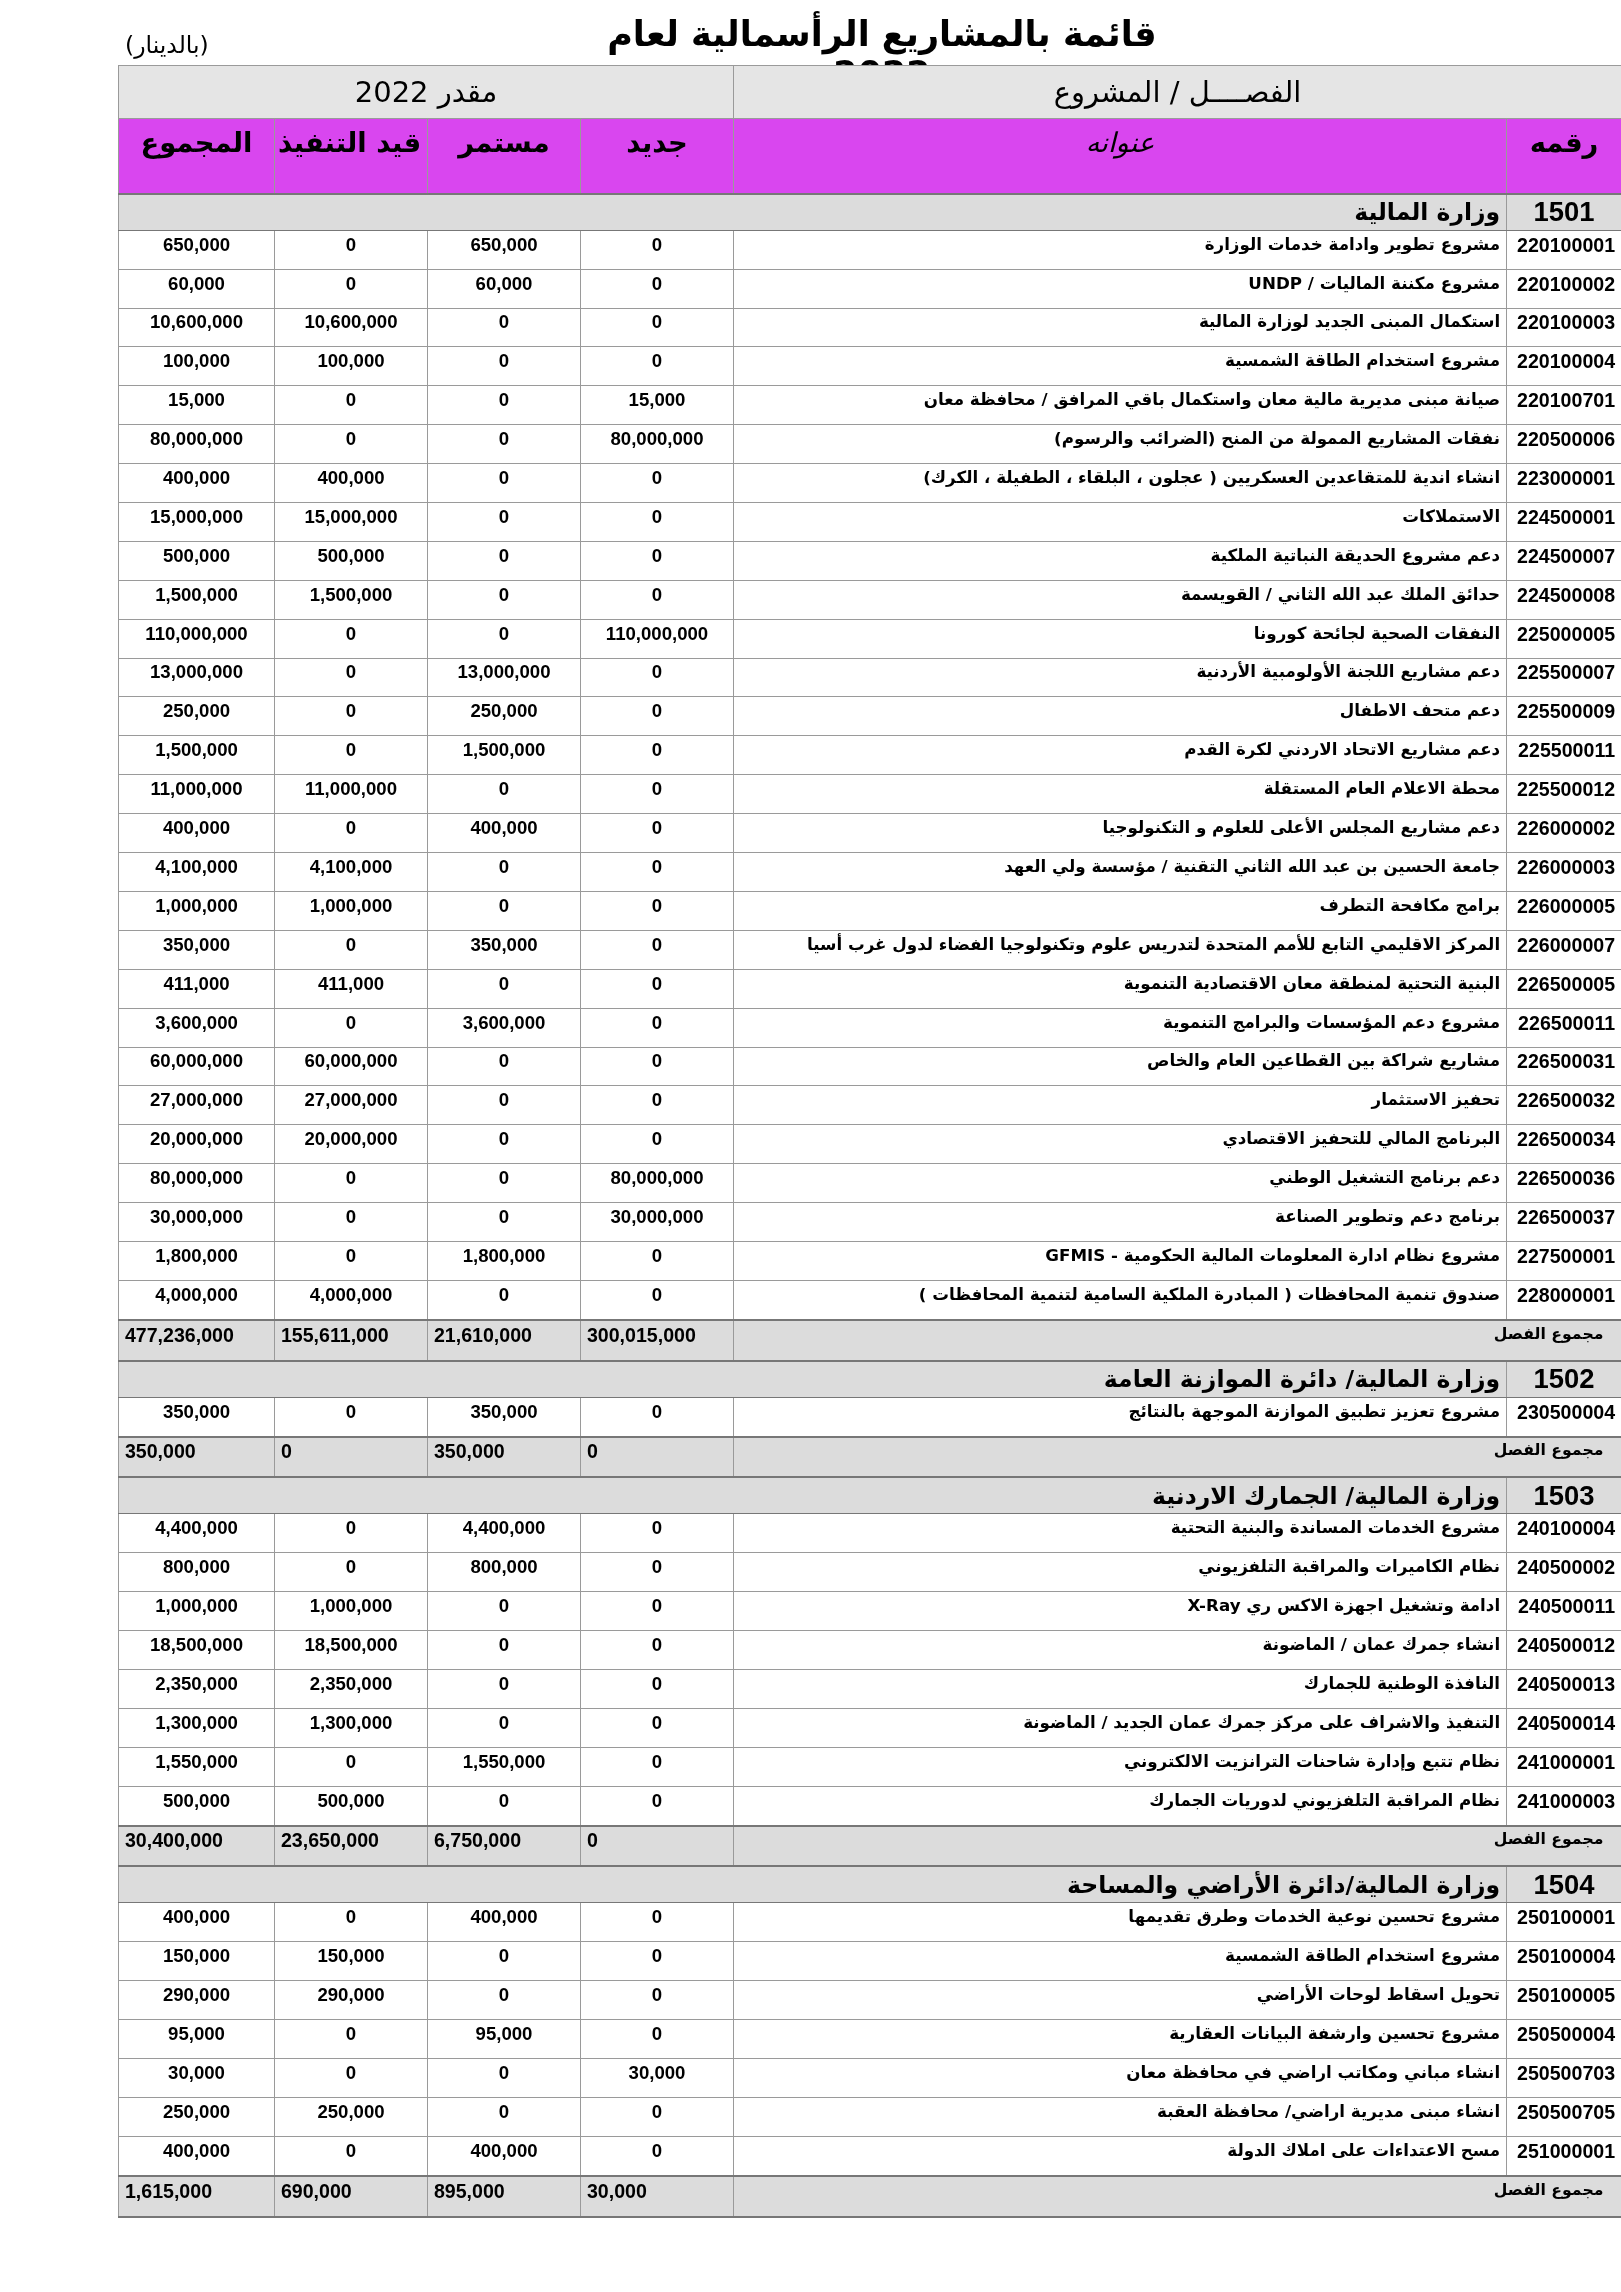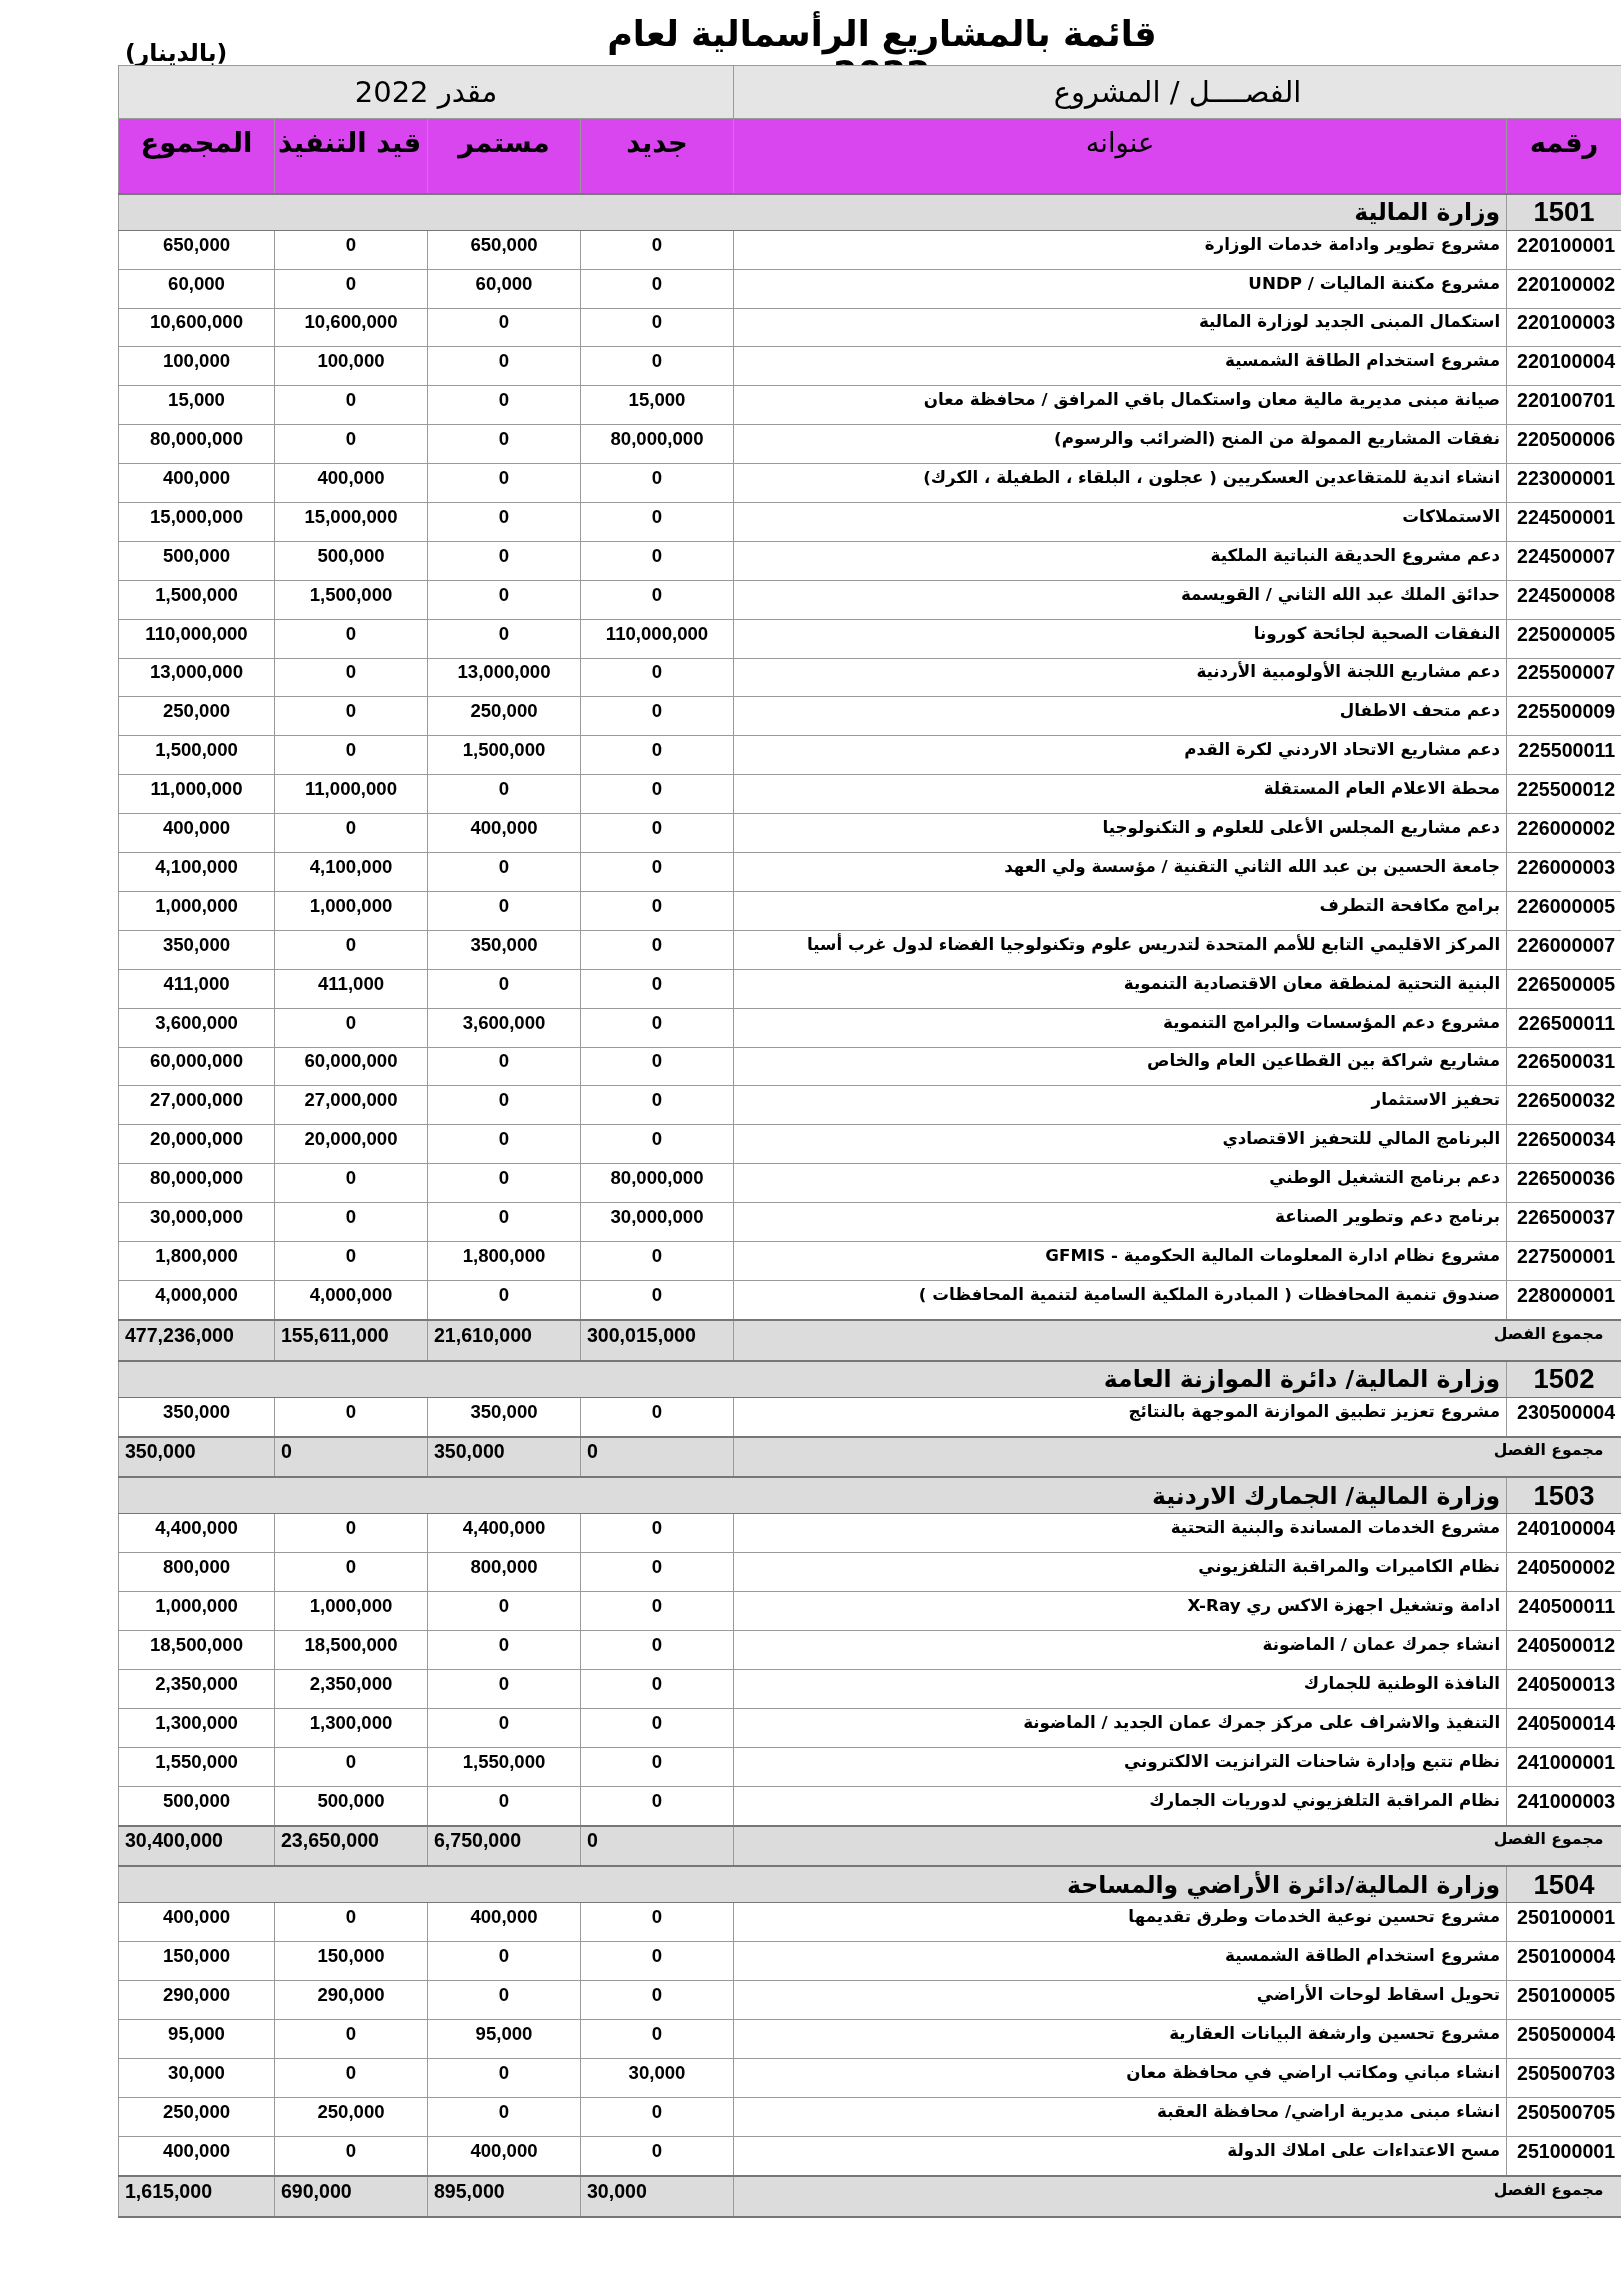--- a/index.html
+++ b/index.html
@@ -1,25 +1,25 @@
 <!DOCTYPE html>
 <html><head>
 <meta charset="utf-8">
 <style>
   html, body { margin:0; padding:0; background:#ffffff; }
   body { width:1621px; height:2293px; position:relative; font-family:"Liberation Sans", sans-serif; color:#000; }
   .title { position:absolute; top:13.7px; left:588px; width:588px; text-align:center; font-size:35px; font-weight:bold; direction:rtl; font-family:"DejaVu Sans", sans-serif; }
-  .unit { position:absolute; top:39px; left:125px; font-size:23.5px; font-weight:bold; direction:rtl; font-family:"DejaVu Sans", sans-serif; }
+  .unit { position:absolute; top:31px; left:125px; font-size:23.5px; font-weight:normal; direction:rtl; font-family:"DejaVu Sans", sans-serif; }
   table { position:absolute; top:65px; left:118px; width:1503px; border-collapse:collapse; table-layout:fixed; direction:rtl; }
   td, th { border:1px solid #9a9a9a; padding:0 5.9px; white-space:nowrap; overflow:hidden; }
   col.c-num { width:115px; } col.c-title { width:773px; }
   col.c-new, col.c-cont, col.c-exec { width:153px; } col.c-total { width:156px; }
   .h1 th { background:#e5e5e5; height:52px; font-size:29px; font-weight:normal; font-family:"DejaVu Sans", sans-serif; }
   .h2 th { background:#d946ef; height:66px; font-size:27.4px; font-weight:bold; vertical-align:top; padding-top:7.8px; font-family:"DejaVu Sans", sans-serif; }
-  .h2 th.t-head { font-weight:normal; }
+  .h2 th.t-head { font-weight:normal;font-style:italic; }
   .sec td { background:#dcdcdc; height:35px; border-top:2px solid #777; border-bottom:1px solid #777; }
   .sec .sec-code { font-size:27.4px; font-weight:bold; text-align:center; }
   .sec .sec-name { font-size:23.5px; font-weight:bold; text-align:right; font-family:"DejaVu Sans", sans-serif; }
   .row td { height:35px; font-size:18.6px; font-weight:bold; vertical-align:top; padding-top:2.9px; }
   .row .code { text-align:right; font-size:19.6px; }
   .row .ttl { text-align:right; font-size:16.7px; font-family:"DejaVu Sans", sans-serif; }
   .row .num { text-align:center; }
   .tot td { background:#dcdcdc; height:36px; font-size:19.6px; font-weight:bold; border-top:2px solid #777; border-bottom:2px solid #777; vertical-align:top; padding-top:2.9px; }
   .tot .lbl { font-size:15.7px; font-family:"DejaVu Sans", sans-serif; padding-right:17.6px; }
   .tot .num { text-align:left; }

